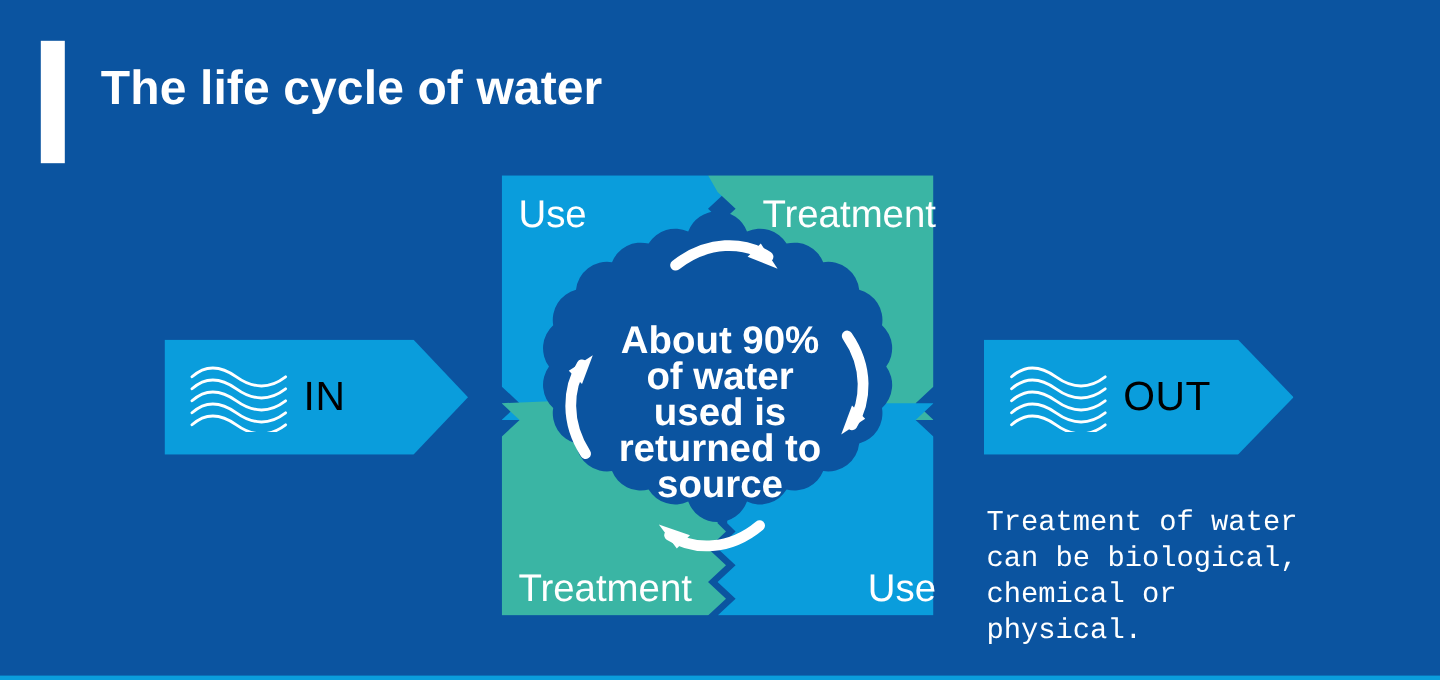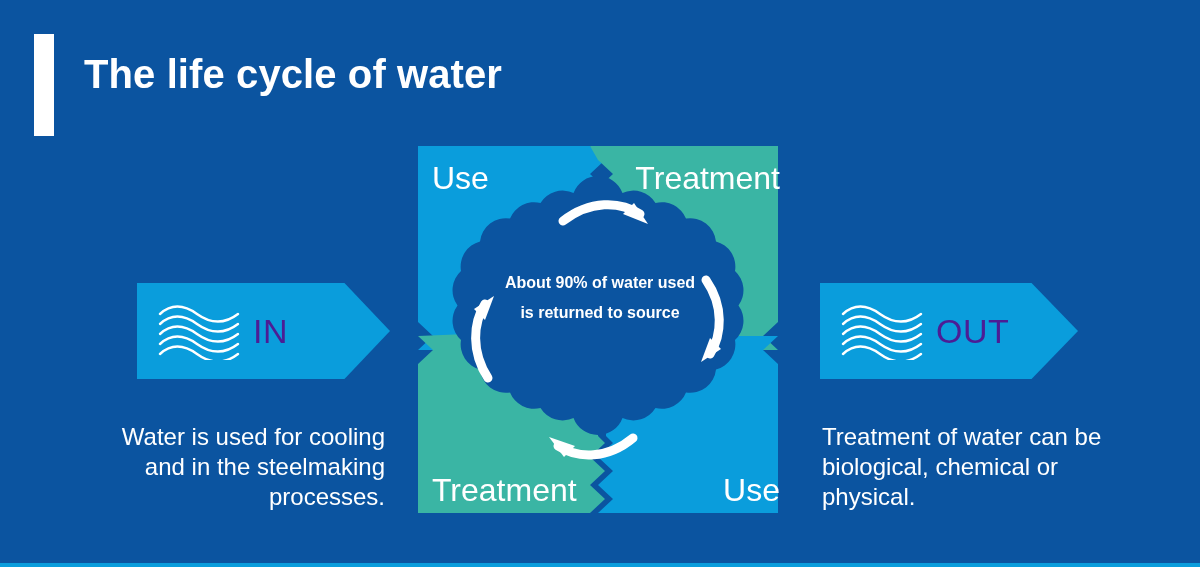--- a/index.html
+++ b/index.html
@@ -66,21 +66,21 @@
     clip-path: polygon(0 0, 82% 0, 100% 50%, 82% 100%, 0 100%);
   }
   .banner .wave-icon {
     margin-left: 20px;
     width: 84px;
     height: 58px;
     flex: none;
   }
   .banner .banner-label {
     margin-left: 12px;
-    color: #4c1d95;
+    color: #000000;
     font-size: 34px;
     font-weight: 400;
     letter-spacing: 0.5px;
   }
 
   
   .caption {
     position: absolute;
     color: #FFFFFF;
     font-size: 24px;
@@ -91,20 +91,21 @@
     left: 100px;
     top: 422px;
     width: 285px;
     text-align: right;
   }
   .caption.right {
     left: 822px;
     top: 422px;
     width: 290px;
     text-align: left;
+    font-family: Liberation Mono, monospace;
   }
 
   
   #cycle-panel {
     position: absolute;
     left: 418px;
     top: 146px;
     width: 360px;
     height: 367px;
   }
@@ -124,21 +125,21 @@
   .quad-label.br { right: 420px; top: 474px; }
 
   
   #center-text {
     position: absolute;
     left: 498px;
     top: 268px;
     width: 204px;
     text-align: center;
     color: #FFFFFF;
-    font-size: 16px;
+    font-size: 32px;
     font-weight: bold;
     line-height: 30px;
   }
 
   
   #bottom-strip {
     position: absolute;
     left: 0;
     bottom: 0;
     width: 1200px;
@@ -173,21 +174,20 @@
         <path d="M3 12 C 14 2, 26 2, 40 12 C 54 22, 68 22, 81 12"></path>
         <path d="M3 22 C 14 12, 26 12, 40 22 C 54 32, 68 32, 81 22"></path>
         <path d="M3 32 C 14 22, 26 22, 40 32 C 54 42, 68 42, 81 32"></path>
         <path d="M3 42 C 14 32, 26 32, 40 42 C 54 52, 68 52, 81 42"></path>
         <path d="M3 52 C 14 42, 26 42, 40 52 C 54 62, 68 62, 81 52"></path>
       </g>
     </svg>
     <span class="banner-label">OUT</span>
   </div>
 
-  <div class="caption left">Water is used for cooling and in the steelmaking processes.</div>
   <div class="caption right">Treatment of water can be biological, chemical or physical.</div>
 
   <div id="cycle-panel">
     <svg width="360" height="367" viewBox="0 0 360 367">
       <defs>
 
         <clipPath id="panelClip">
           <rect x="0" y="0" width="360" height="367"></rect>
         </clipPath>
         <mask id="blobMask">

